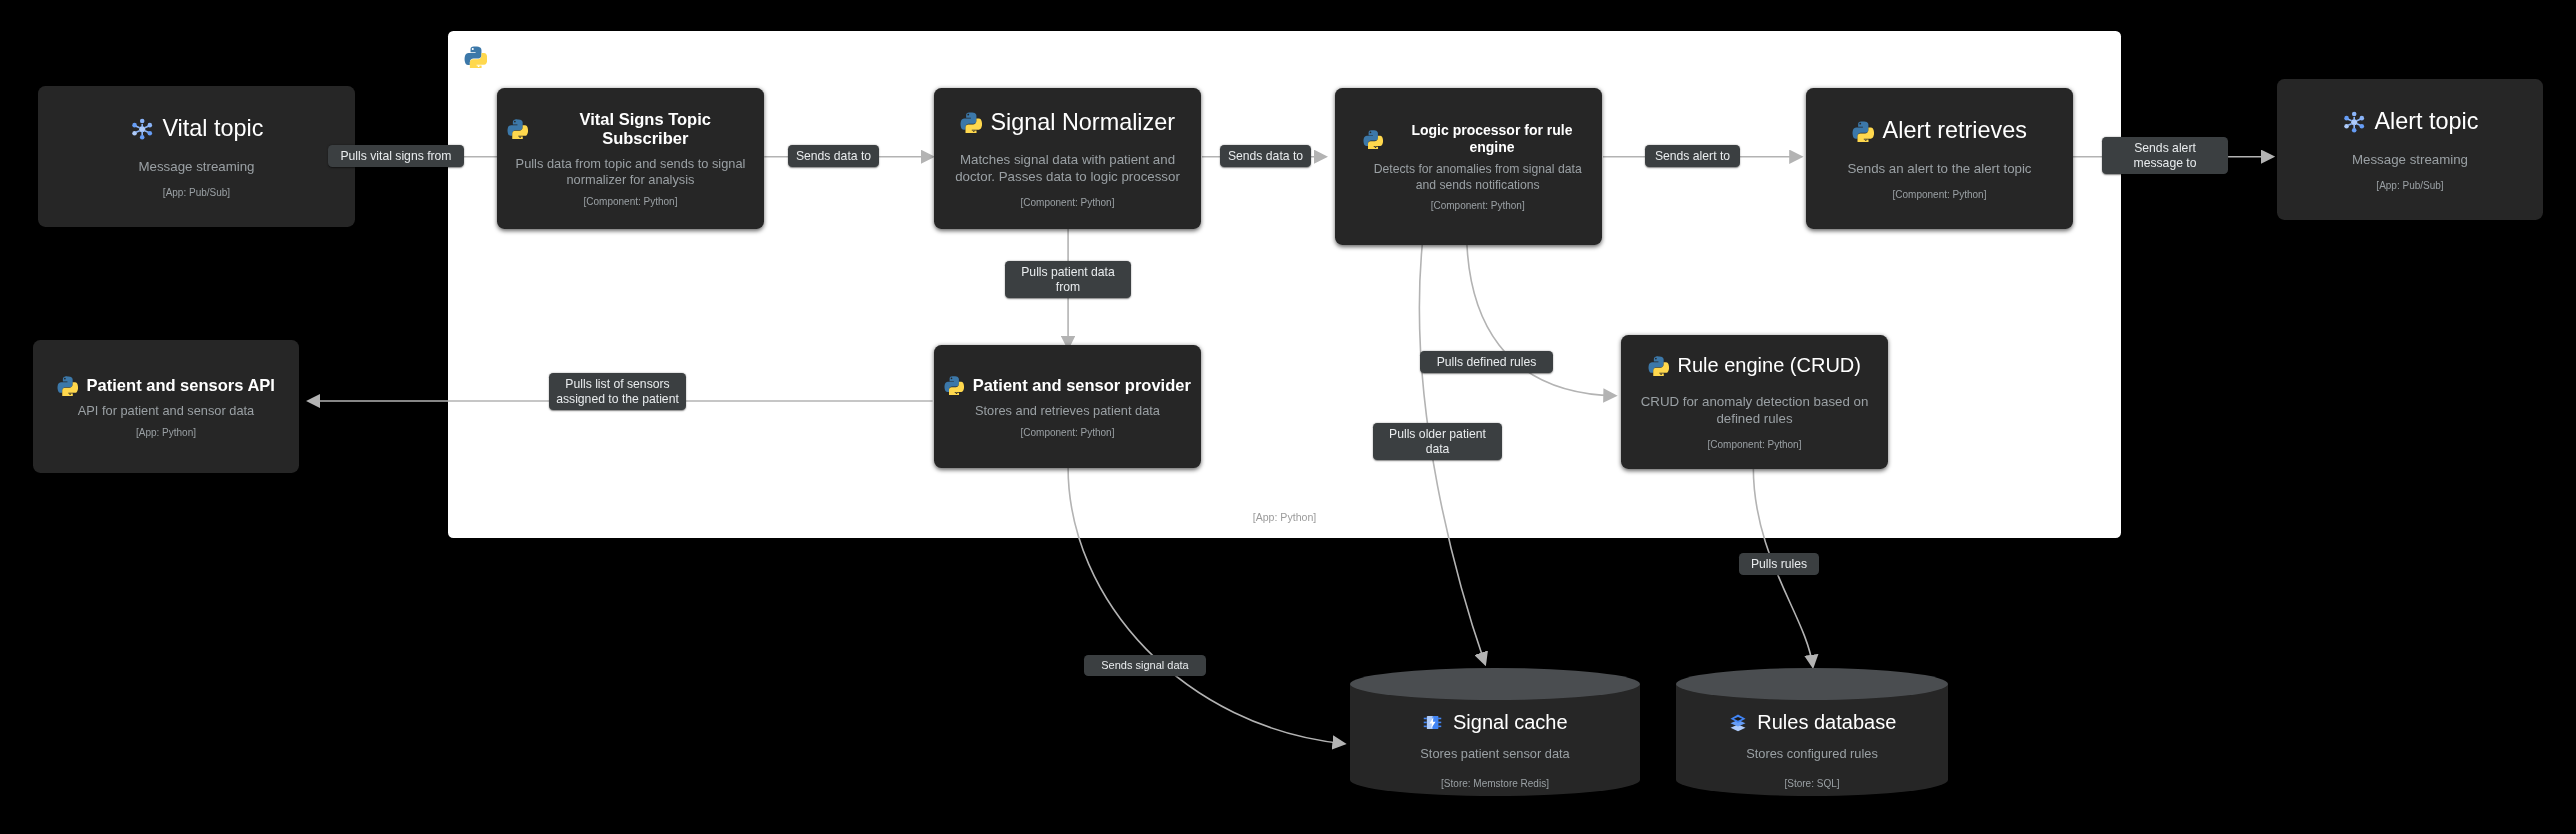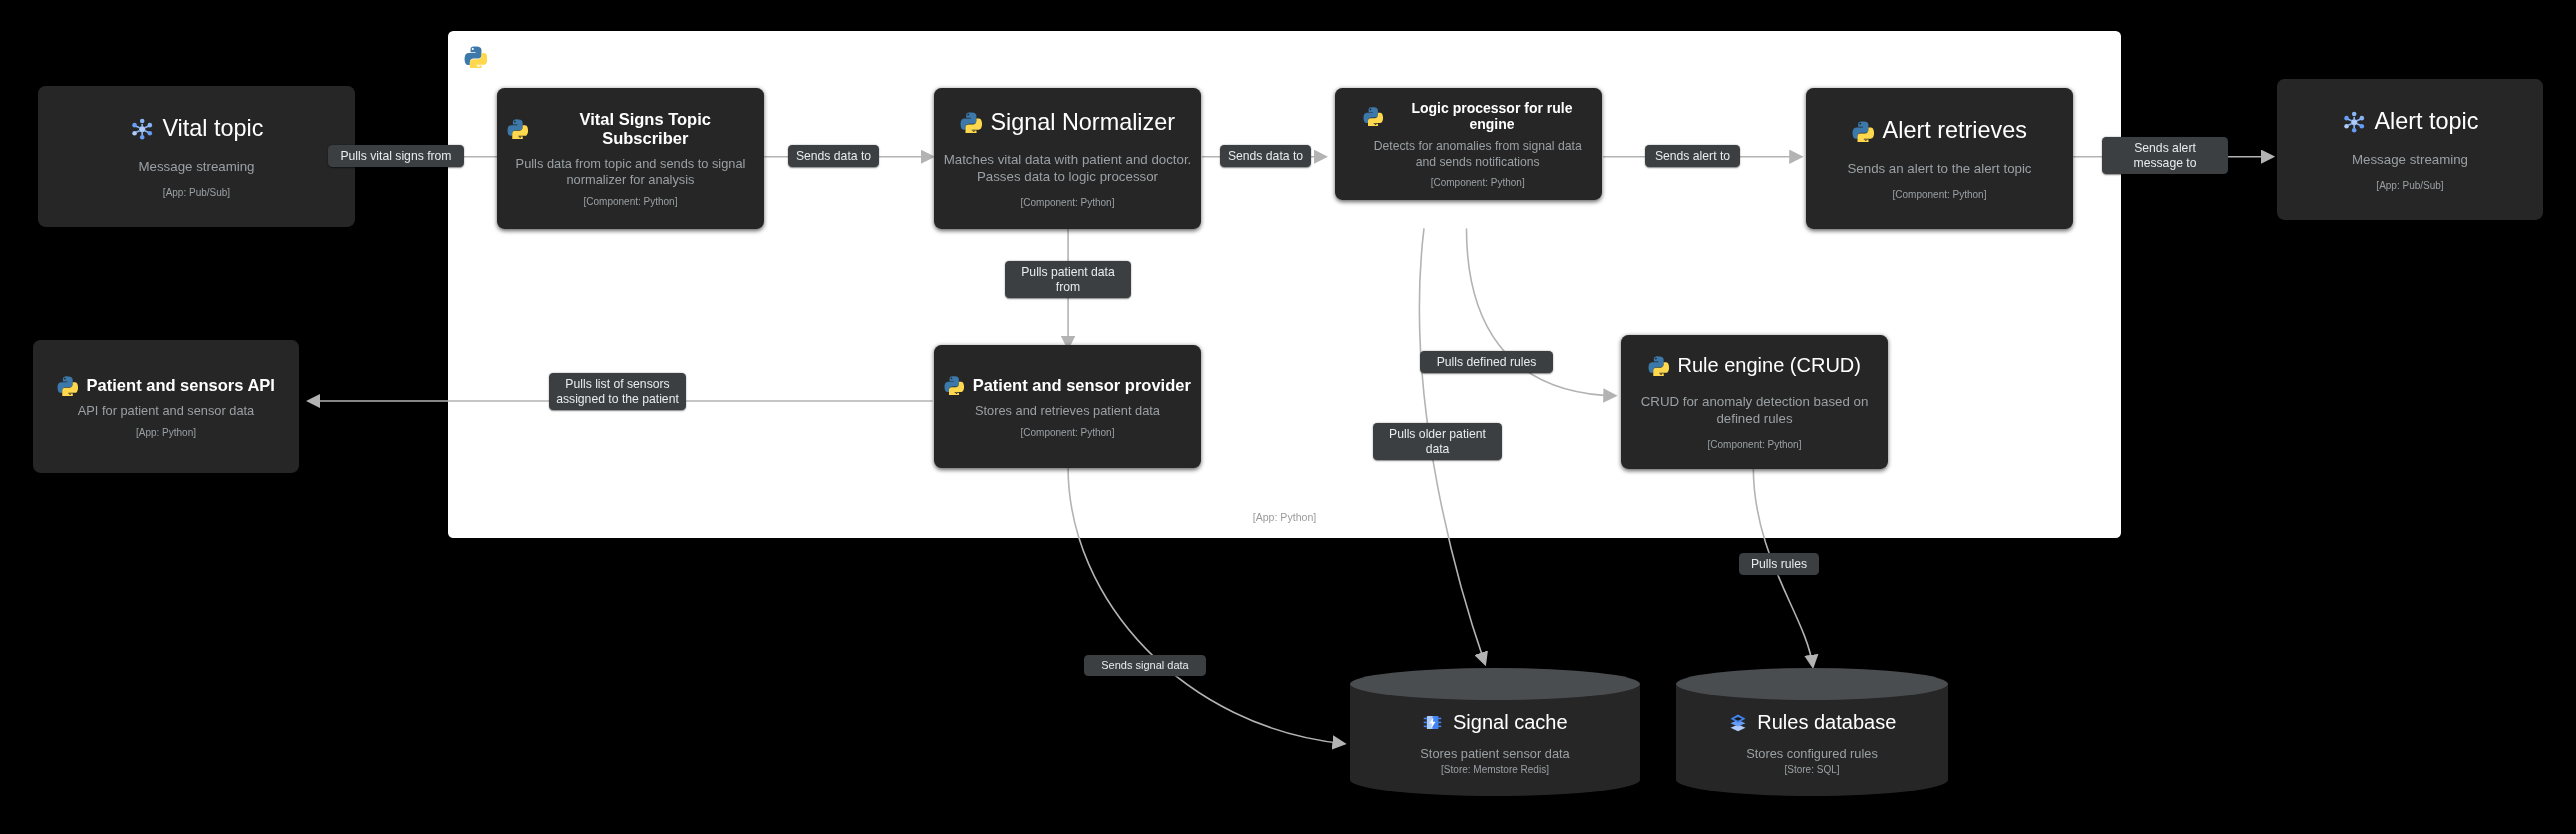--- a/index.html
+++ b/index.html
@@ -125,21 +125,21 @@
     padding-top: 10.6px;
   }
   .cyl .title-row {
     display: flex;
     align-items: center;
     justify-content: center;
     gap: 9.6px;
   }
   .cyl .node-title { color: #ffffff; font-size: 20px; }
   .cyl .node-desc  { color: #9aa0a4; font-size: 12.8px; margin-top: 12.8px; }
-  .cyl .node-tech  { color: #9aa0a4; font-size: 10px; margin-top: 3px; }
+  .cyl .node-tech  { color: #9aa0a4; font-size: 10px; margin-top: 17px; }
 
   
   .edge-label {
     position: absolute;
     background: #3b3f41;
     color: #e9ecee;
     border-radius: 4.3px;
     padding: 3.7px 7px;
     font-size: 12.2px;
     line-height: 1.22;
@@ -246,25 +246,25 @@
 <div class="node size-lg" style="left:934px; top:88px; width:267px; height:141px;">
   <div class="title-row">
     <span>
       <svg class="icon" width="22" height="22" viewBox="0 0 48 48" xmlns="http://www.w3.org/2000/svg">
         <path fill="#3c78a9" d="M23.6 3c-2.6 0-4.8.3-6.5.8-3.1.9-3.7 2.8-3.7 6.3v4.6h10.4v1.6H9.5c-3.5 0-6.5 2.1-7.5 6.1-1.1 4.6-1.1 7.5 0 12.3.9 3.6 2.9 6.1 6.4 6.1h3.6v-5.5c0-4 3.4-7.5 7.5-7.5h10.3c3.3 0 6-2.7 6-6.1v-11.6c0-3.3-2.8-5.7-6-6.3-2.1-.4-4.2-.6-6.2-.6zm-5.6 3.2c1.1 0 2 .9 2 2.1 0 1.1-.9 2-2 2-1.1 0-2-.9-2-2 0-1.2.9-2.1 2-2.1z"></path>
         <path fill="#ffd84d" d="M35.8 16.3v5.3c0 4.2-3.5 7.7-7.5 7.7H18c-3.2 0-6 2.8-6 6.1v11.5c0 3.3 2.8 5.2 6 6.1 3.8 1.1 7.5 1.3 12.1 0 3-.9 6-2.6 6-6.1v-4.6H25.7v-1.6h15.5c3.5 0 4.8-2.4 6-6.1 1.3-3.8 1.2-7.4 0-12.2-.9-3.5-2.5-6.1-6-6.1h-5.4zm-5.8 25c1.1 0 2 .9 2 2 0 1.2-.9 2.1-2 2.1s-2-.9-2-2.1c0-1.1.9-2 2-2z"></path>
       </svg>
     </span>
     <span class="node-title">Signal Normalizer</span>
   </div>
-  <div class="node-desc">Matches vital data with patient and doctor. Passes data to logic processor</div>
-  <div class="node-tech">[Component: Python]</div>
-</div>
-
-<div class="node size-sm" style="left:1335px; top:88px; width:267px; height:112px;padding-left:28px;">
+  <div class="node-desc">Matches signal data with patient and doctor. Passes data to logic processor</div>
+  <div class="node-tech">[Component: Python]</div>
+</div>
+
+<div class="node size-sm" style="left:1335px; top:88px; width:267px; height:157px;padding-left:28px;">
   <div class="title-row">
     <span>
       <svg class="icon" width="20" height="20" viewBox="0 0 48 48" xmlns="http://www.w3.org/2000/svg">
         <path fill="#3c78a9" d="M23.6 3c-2.6 0-4.8.3-6.5.8-3.1.9-3.7 2.8-3.7 6.3v4.6h10.4v1.6H9.5c-3.5 0-6.5 2.1-7.5 6.1-1.1 4.6-1.1 7.5 0 12.3.9 3.6 2.9 6.1 6.4 6.1h3.6v-5.5c0-4 3.4-7.5 7.5-7.5h10.3c3.3 0 6-2.7 6-6.1v-11.6c0-3.3-2.8-5.7-6-6.3-2.1-.4-4.2-.6-6.2-.6zm-5.6 3.2c1.1 0 2 .9 2 2.1 0 1.1-.9 2-2 2-1.1 0-2-.9-2-2 0-1.2.9-2.1 2-2.1z"></path>
         <path fill="#ffd84d" d="M35.8 16.3v5.3c0 4.2-3.5 7.7-7.5 7.7H18c-3.2 0-6 2.8-6 6.1v11.5c0 3.3 2.8 5.2 6 6.1 3.8 1.1 7.5 1.3 12.1 0 3-.9 6-2.6 6-6.1v-4.6H25.7v-1.6h15.5c3.5 0 4.8-2.4 6-6.1 1.3-3.8 1.2-7.4 0-12.2-.9-3.5-2.5-6.1-6-6.1h-5.4zm-5.8 25c1.1 0 2 .9 2 2 0 1.2-.9 2.1-2 2.1s-2-.9-2-2.1c0-1.1.9-2 2-2z"></path>
       </svg>
     </span>
     <span class="node-title">Logic processor for rule engine</span>
   </div>
   <div class="node-desc">Detects for anomalies from signal data and sends notifications</div>

